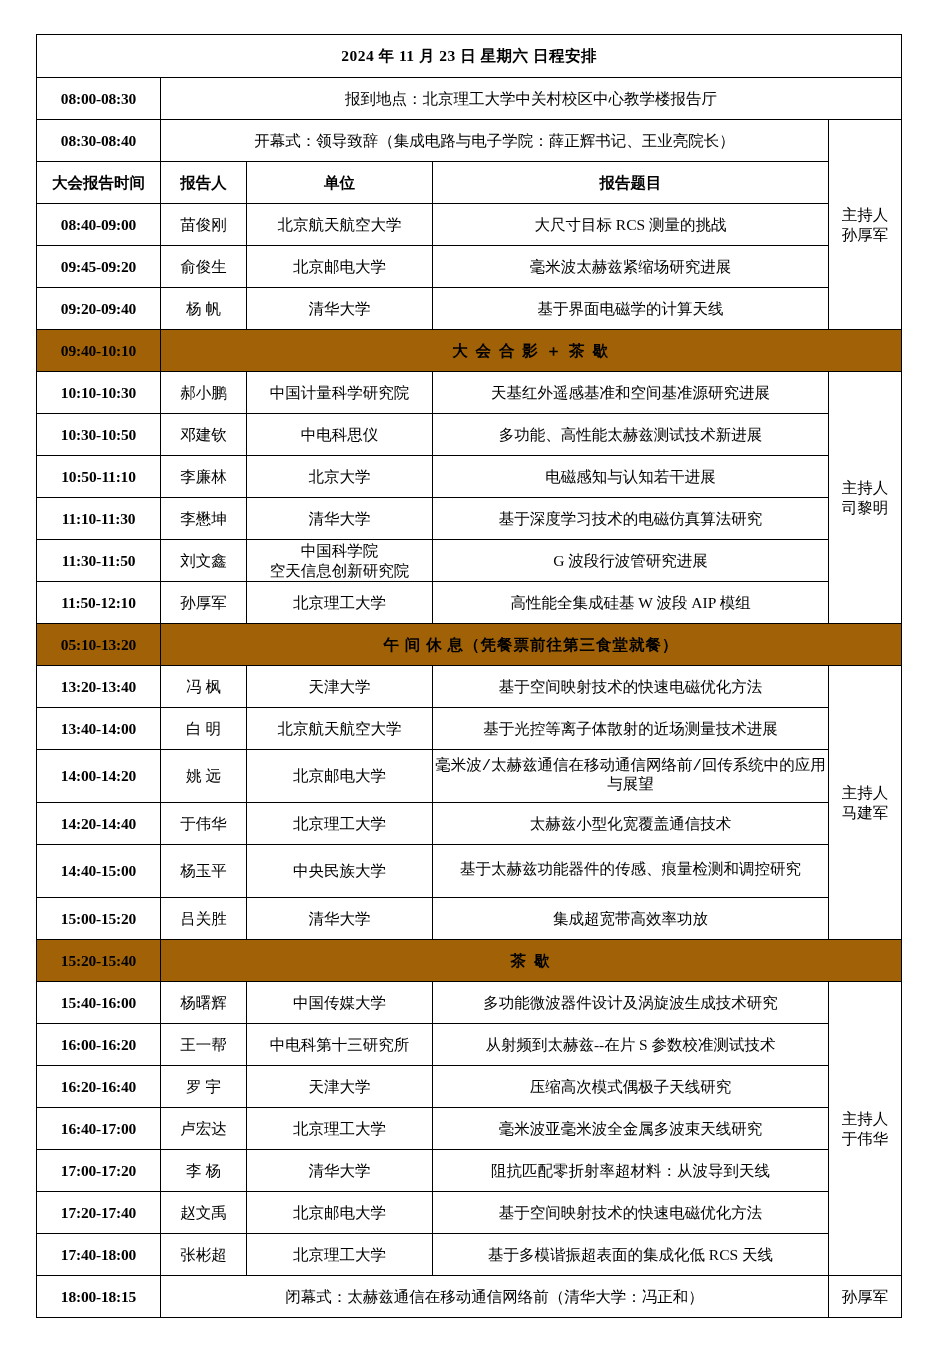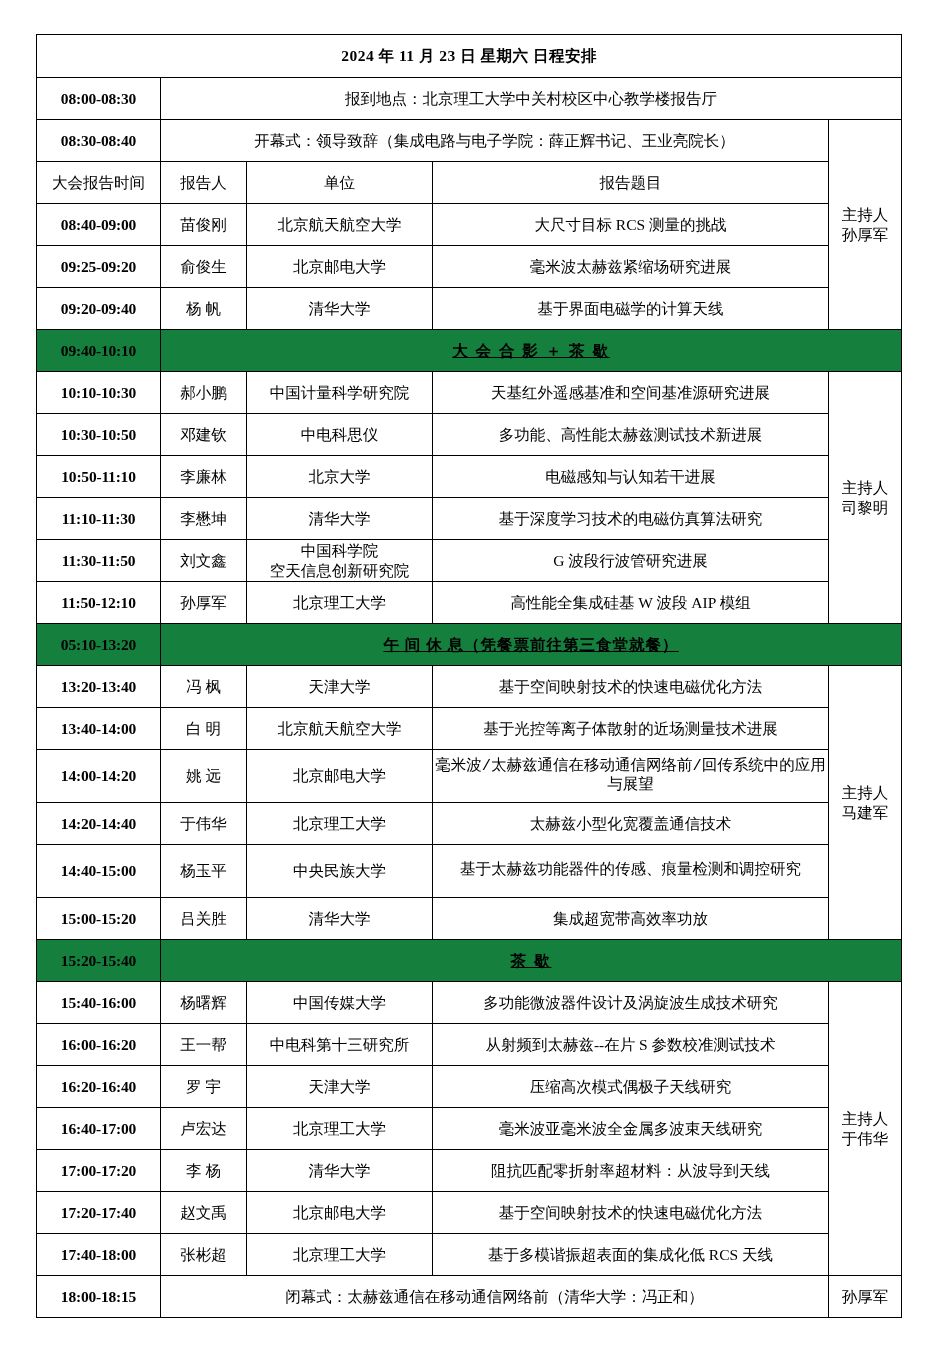--- a/index.html
+++ b/index.html
@@ -50,30 +50,29 @@
   .row-cell {
     height: 41px;
   }
   .time {
     font-family: "Liberation Serif", serif;
     font-weight: bold;
     font-size: 15px;
     letter-spacing: -0.2px;
   }
   .hdr {
-    font-weight: normal;
+    font-weight: bold;
   }
   .break-row td {
-    background: #15803d;
+    background: #a16207;
   }
   .break-text {
     font-weight: bold;
     font-size: 17px;
     letter-spacing: 2px;
-    text-decoration: underline;
   }
   .break-text.small-sp {
     letter-spacing: 1px;
   }
   .wide-text {
     font-size: 16.5px;
   }
   .host-cell {
     font-size: 15.5px;
     line-height: 1.5;
@@ -126,21 +125,21 @@
         <td class="row-cell hdr">报告题目</td>
       </tr>
 
       <tr>
         <td class="row-cell time">08:40-09:00</td>
         <td class="row-cell">苗俊刚</td>
         <td class="row-cell">北京航天航空大学</td>
         <td class="row-cell">大尺寸目标 RCS 测量的挑战</td>
       </tr>
       <tr>
-        <td class="row-cell time">09:25-09:20</td>
+        <td class="row-cell time">09:45-09:20</td>
         <td class="row-cell">俞俊生</td>
         <td class="row-cell">北京邮电大学</td>
         <td class="row-cell">毫米波太赫兹紧缩场研究进展</td>
       </tr>
       <tr>
         <td class="row-cell time">09:20-09:40</td>
         <td class="row-cell">杨 帆</td>
         <td class="row-cell">清华大学</td>
         <td class="row-cell">基于界面电磁学的计算天线</td>
       </tr>

